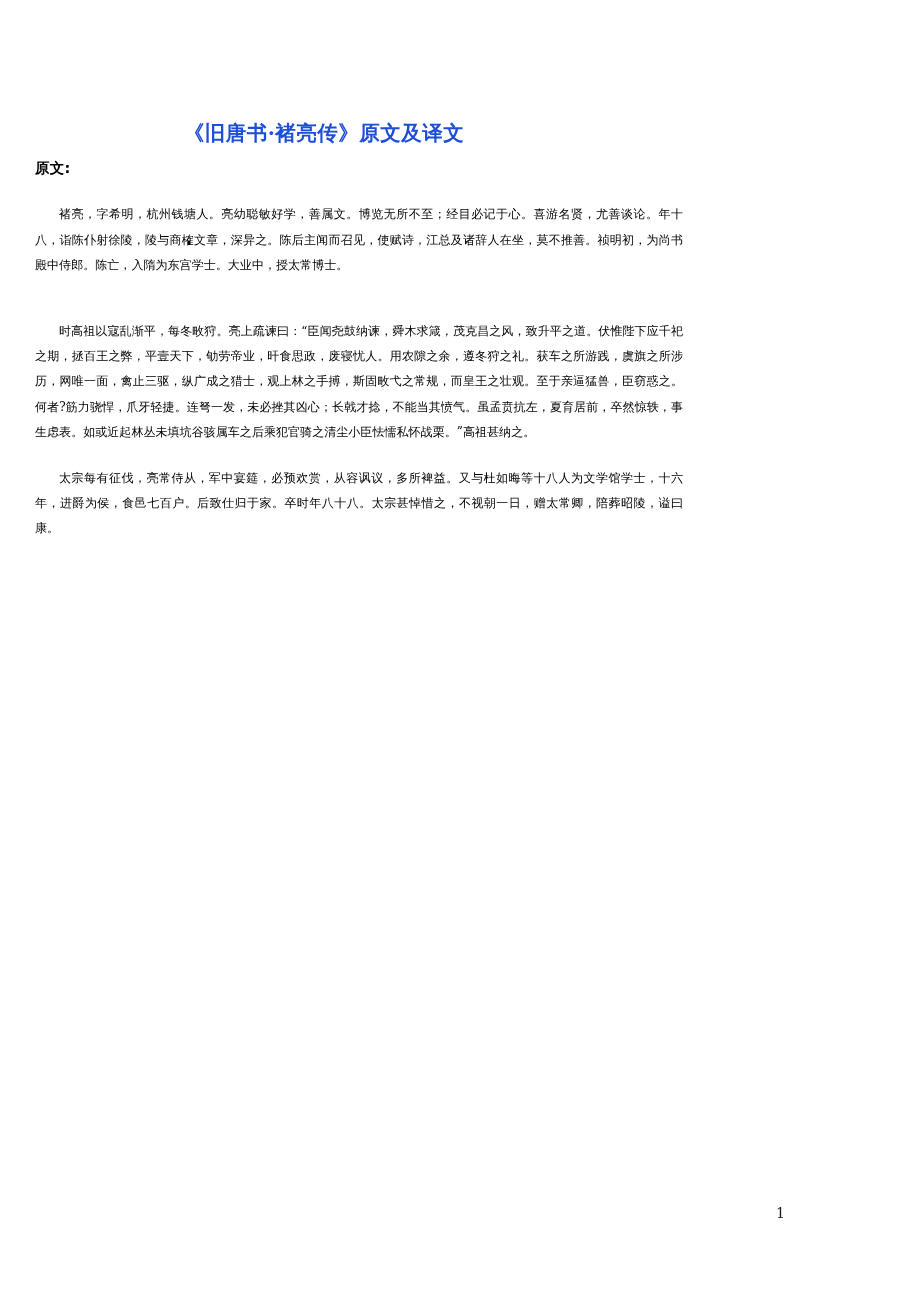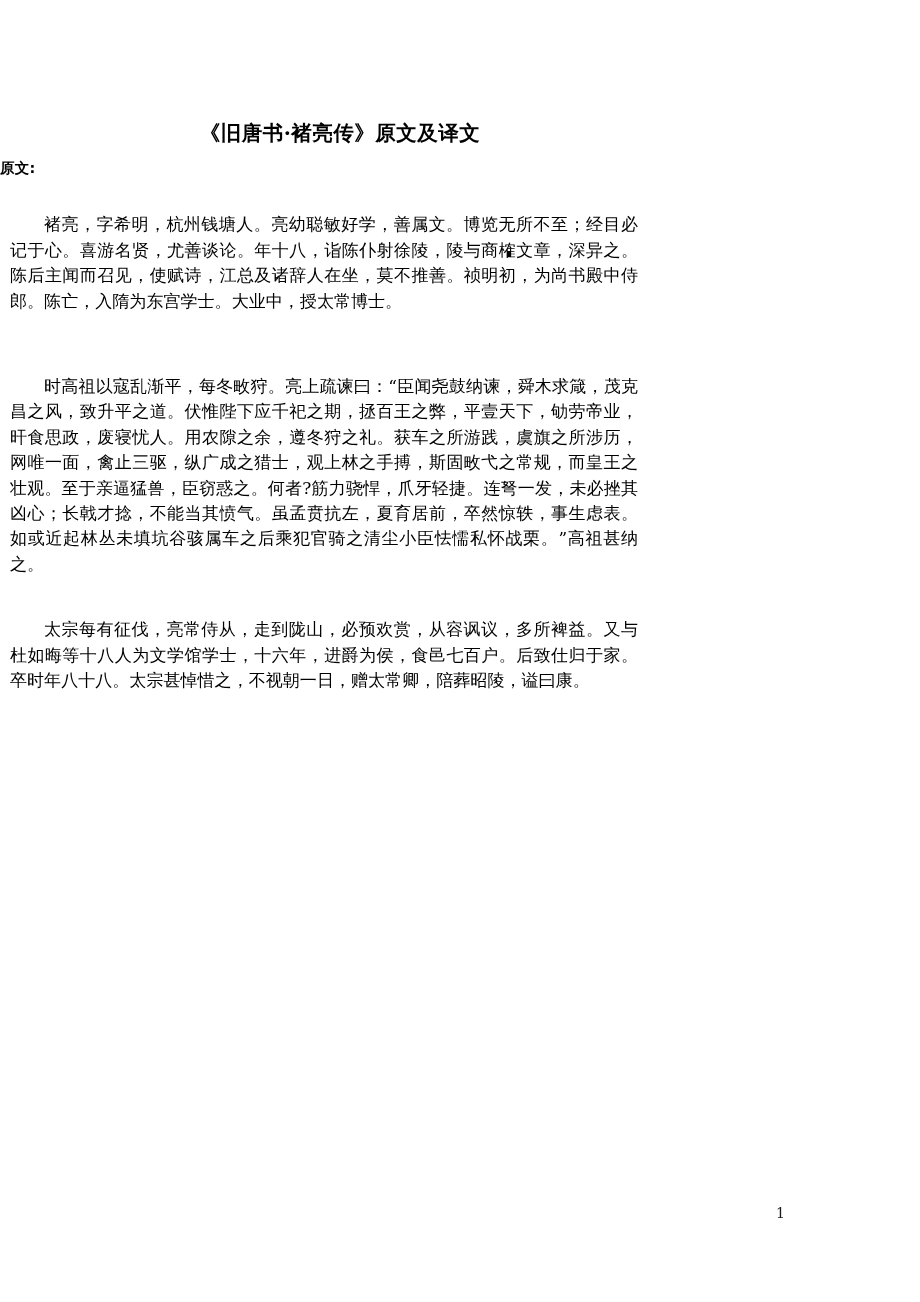--- a/index.html
+++ b/index.html
@@ -37,23 +37,23 @@
   }
   .section-label {
     font-weight: bold;
     font-size: 14.5px;
     line-height: 1.2;
     margin: 0;
     font-family: "DejaVu Sans", "Liberation Sans", sans-serif;
     letter-spacing: 0.3px;
   }
   .para {
-    font-size: 17px;
+    font-size: 12px;
     line-height: 25.4px;
-    margin: 10px;
+    margin: 0;
     text-align: justify;
     text-justify: inter-ideograph;
     text-indent: 2em;
     letter-spacing: 0.05px;
   }
   .gap-md { height: 20px; }
   .gap-lg { height: 25px; }
   .gap-xl { height: 31px; }
   .page-number {
     position: absolute;
@@ -62,47 +62,48 @@
     font-size: 14px;
     font-family: "DejaVu Serif", "Liberation Serif", serif;
     color: #1a1a1a;
     line-height: 1;
   }
   .body-block {
     position: absolute;
     left: 0;
     top: 160px;
     width: 648px;
+    padding-left: 35px;
   }
 </style>
 </head>
 <body>
 
 <div class="page">
 
-  <h1 class="doc-title" style="color: #000000; margin-left: 16px;">《旧唐书·褚亮传》原文及译文</h1>
+  <h1 class="doc-title" style="color: #1d4ed8;">《旧唐书·褚亮传》原文及译文</h1>
 
   <div class="body-block">
 
     <div class="section-label">原文:</div>
 
     <div class="gap-lg"></div>
 
     <p class="para">褚亮，字希明，杭州钱塘人。亮幼聪敏好学，善属文。博览无所不至；经目必记于心。喜游名贤，尤善谈论。年十八，诣陈仆射徐陵，陵与商榷文章，深异之。陈后主闻而召见，使赋诗，江总及诸辞人在坐，莫不推善。祯明初，为尚书殿中侍郎。陈亡，入隋为东宫学士。大业中，授太常博士。</p>
 
     <div class="gap-md"></div>
 
 
     <div class="gap-md"></div>
 
     <p class="para">时高祖以寇乱渐平，每冬畋狩。亮上疏谏曰：“臣闻尧鼓纳谏，舜木求箴，茂克昌之风，致升平之道。伏惟陛下应千祀之期，拯百王之弊，平壹天下，劬劳帝业，旰食思政，废寝忧人。用农隙之余，遵冬狩之礼。获车之所游践，虞旗之所涉历，网唯一面，禽止三驱，纵广成之猎士，观上林之手搏，斯固畋弋之常规，而皇王之壮观。至于亲逼猛兽，臣窃惑之。何者?筋力骁悍，爪牙轻捷。连弩一发，未必挫其凶心；长戟才捻，不能当其愤气。虽孟贲抗左，夏育居前，卒然惊轶，事生虑表。如或近起林丛未填坑谷骇属车之后乘犯官骑之清尘小臣怯懦私怀战栗。”高祖甚纳之。</p>
 
     <div class="gap-md"></div>
 
-    <p class="para">太宗每有征伐，亮常侍从，走到陇山，必预欢赏，从容讽议，多所裨益。又与杜如晦等十八人为文学馆学士，十六年，进爵为侯，食邑七百户。后致仕归于家。卒时年八十八。太宗甚悼惜之，不视朝一日，赠太常卿，陪葬昭陵，谥曰康。</p>
+    <p class="para">太宗每有征伐，亮常侍从，军中宴筵，必预欢赏，从容讽议，多所裨益。又与杜如晦等十八人为文学馆学士，十六年，进爵为侯，食邑七百户。后致仕归于家。卒时年八十八。太宗甚悼惜之，不视朝一日，赠太常卿，陪葬昭陵，谥曰康。</p>
 
     <div class="gap-md"></div>
 
 
     <div class="gap-xl"></div>
 
 
     <div class="gap-lg"></div>
 
 

